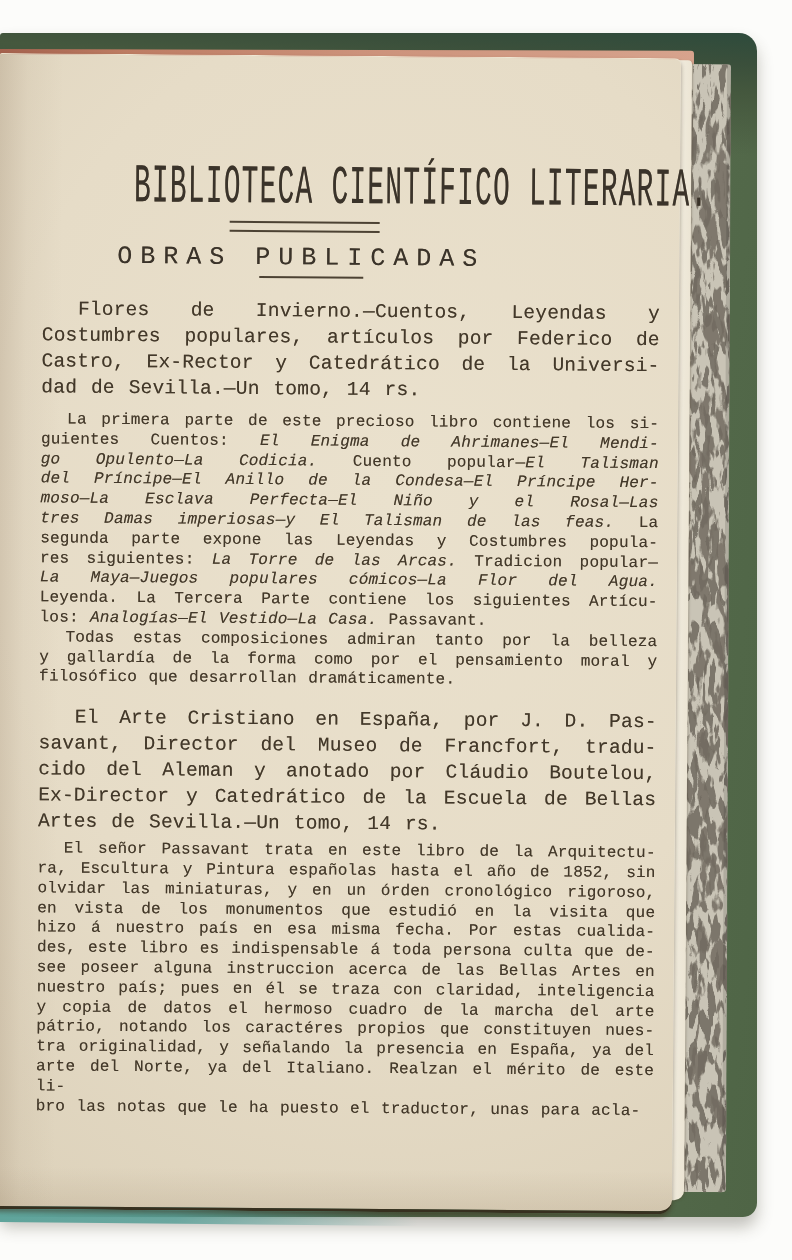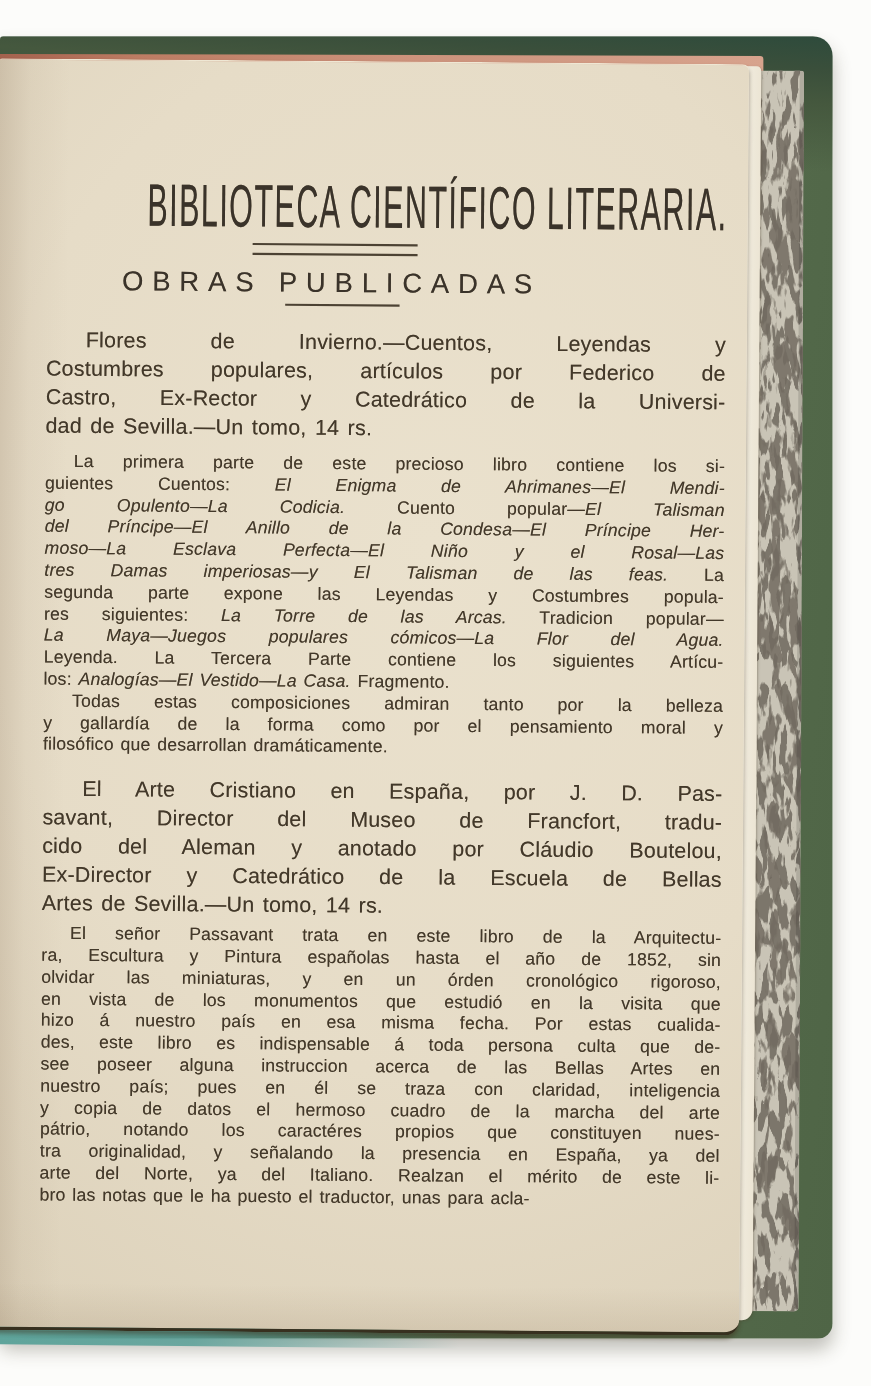--- a/index.html
+++ b/index.html
@@ -1,17 +1,17 @@
 <!DOCTYPE html>
 <html style="--photo-bg: #fcfcfa; --cover-green: #4b6044; --cover-green-dark: #2e4b3c; --flyleaf: #d7a38d; --page-a: #eae1cd; --page-b: #cfc2a6; --white-edge: #f2eee2; --marble-bg: #c9c4b6; --marble-vein: #2e2a23; --teal: #5fa49b; --ink: #42382a; --heading-ink: #3a332a; --rule: #4c4233;"><head>
 <meta charset="utf-8">
 <style>
   html,body{margin:0;padding:0;background:#fff;}
   .stage{position:relative;width:792px;height:1260px;overflow:hidden;
-         background:var(--photo-bg,#fcfcfa);font-family:Liberation Sans, sans-serif;}
+         background:var(--photo-bg,#fcfcfa);font-family:Liberation Mono, monospace;}
 
   
   .cover{position:absolute;left:0;top:33px;width:757px;height:1184px;
          border-radius:3px 18px 14px 6px;
          background:
            linear-gradient(184deg, #2e4b3c 0%, #3a4f3b 2.5%, #45583e 5%, rgba(70,88,62,0) 10%),
            linear-gradient(96deg, #35523f 0%, #40563e 28%, #4b6044 55%, #546a4b 78%, #4f6546 100%);
          box-shadow:0 10px 16px rgba(60,55,40,.30);}
 
   
@@ -123,21 +123,21 @@
             <span class="line first"><span>La primera parte de este precioso libro contiene los si-</span></span>
             <span class="line"><span>guientes Cuentos: </span><span class="it">El Enigma de Ahrimanes—El Mendi-</span></span>
             <span class="line"><span class="it">go Opulento—La Codicia.</span><span> Cuento popular—</span><span class="it">El Talisman</span></span>
             <span class="line"><span class="it">del Príncipe—El Anillo de la Condesa—El Príncipe Her-</span></span>
             <span class="line"><span class="it">moso—La Esclava Perfecta—El Niño y el Rosal—Las</span></span>
             <span class="line"><span class="it">tres Damas imperiosas—y El Talisman de las feas.</span><span> La</span></span>
             <span class="line"><span>segunda parte expone las Leyendas y Costumbres popula-</span></span>
             <span class="line"><span>res siguientes: </span><span class="it">La Torre de las Arcas.</span><span> Tradicion popular—</span></span>
             <span class="line"><span class="it">La Maya—Juegos populares cómicos—La Flor del Agua.</span></span>
             <span class="line"><span>Leyenda. La Tercera Parte contiene los siguientes Artícu-</span></span>
-            <span class="line last"><span>los: </span><span class="it">Analogías—El Vestido—La Casa.</span><span> Fragmento.</span></span>
+            <span class="line last"><span>los: </span><span class="it">Analogías—El Vestido—La Casa.</span><span> Passavant.</span></span>
           </p>
           <p class="para body">
             <span class="line first"><span>Todas estas composiciones admiran tanto por la belleza</span></span>
             <span class="line"><span>y gallardía de la forma como por el pensamiento moral y</span></span>
             <span class="line last"><span>filosófico que desarrollan dramáticamente.</span></span>
           </p>
           <p class="para entry">
             <span class="line first"><span>El Arte Cristiano en España, por J. D. Pas-</span></span>
             <span class="line"><span>savant, Director del Museo de Francfort, tradu-</span></span>
             <span class="line"><span>cido del Aleman y anotado por Cláudio Boutelou,</span></span>

